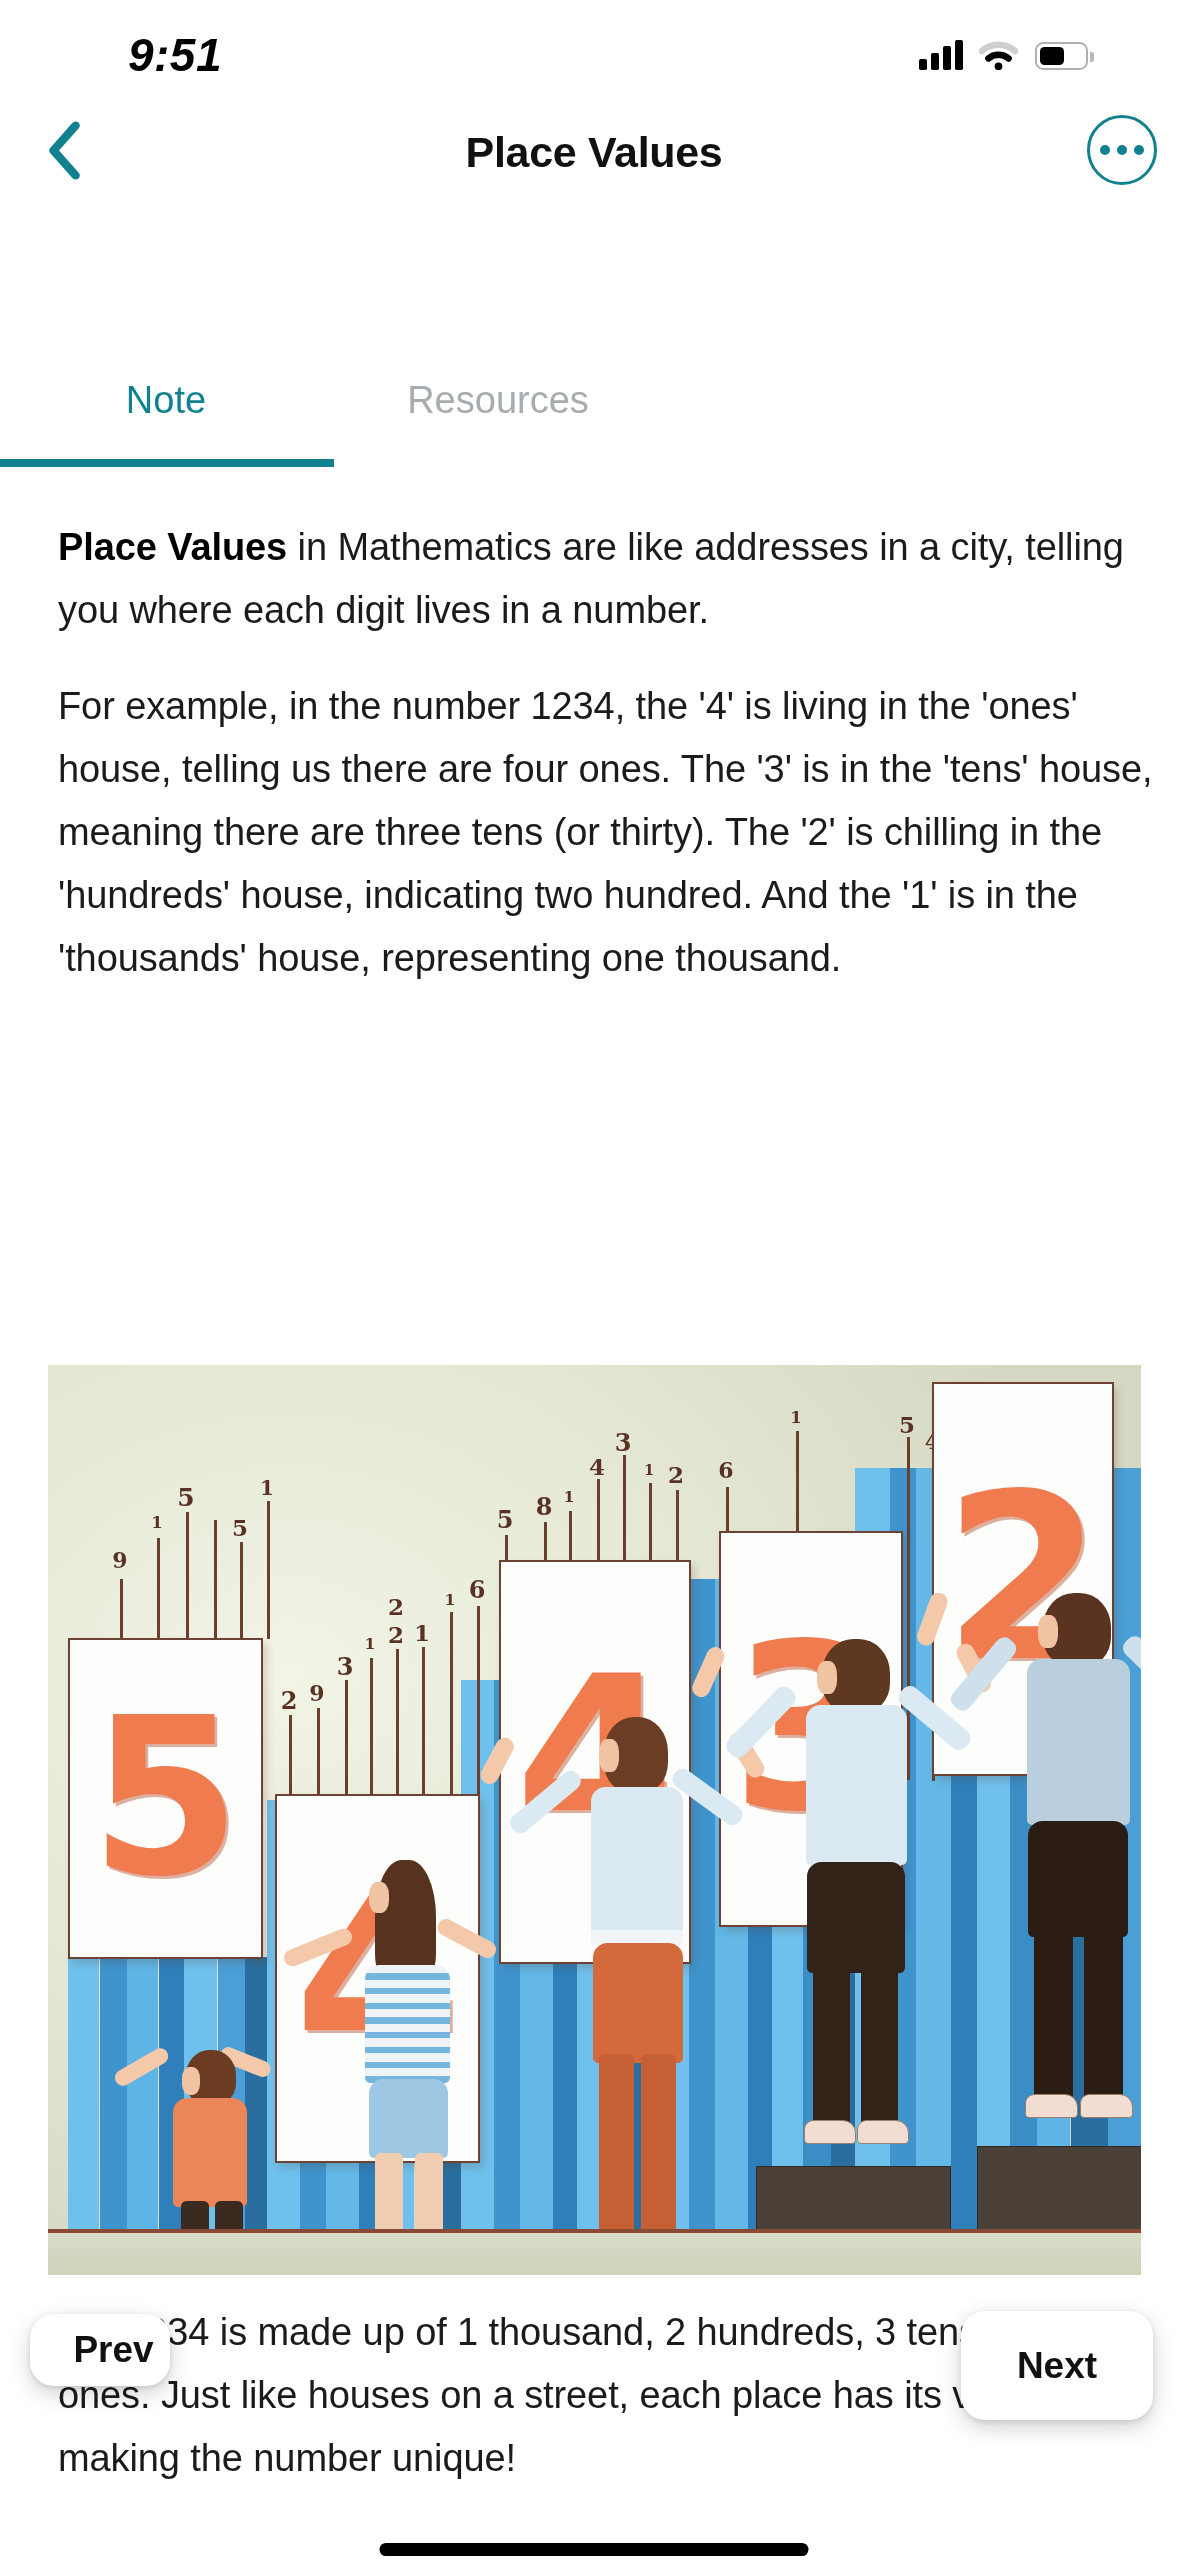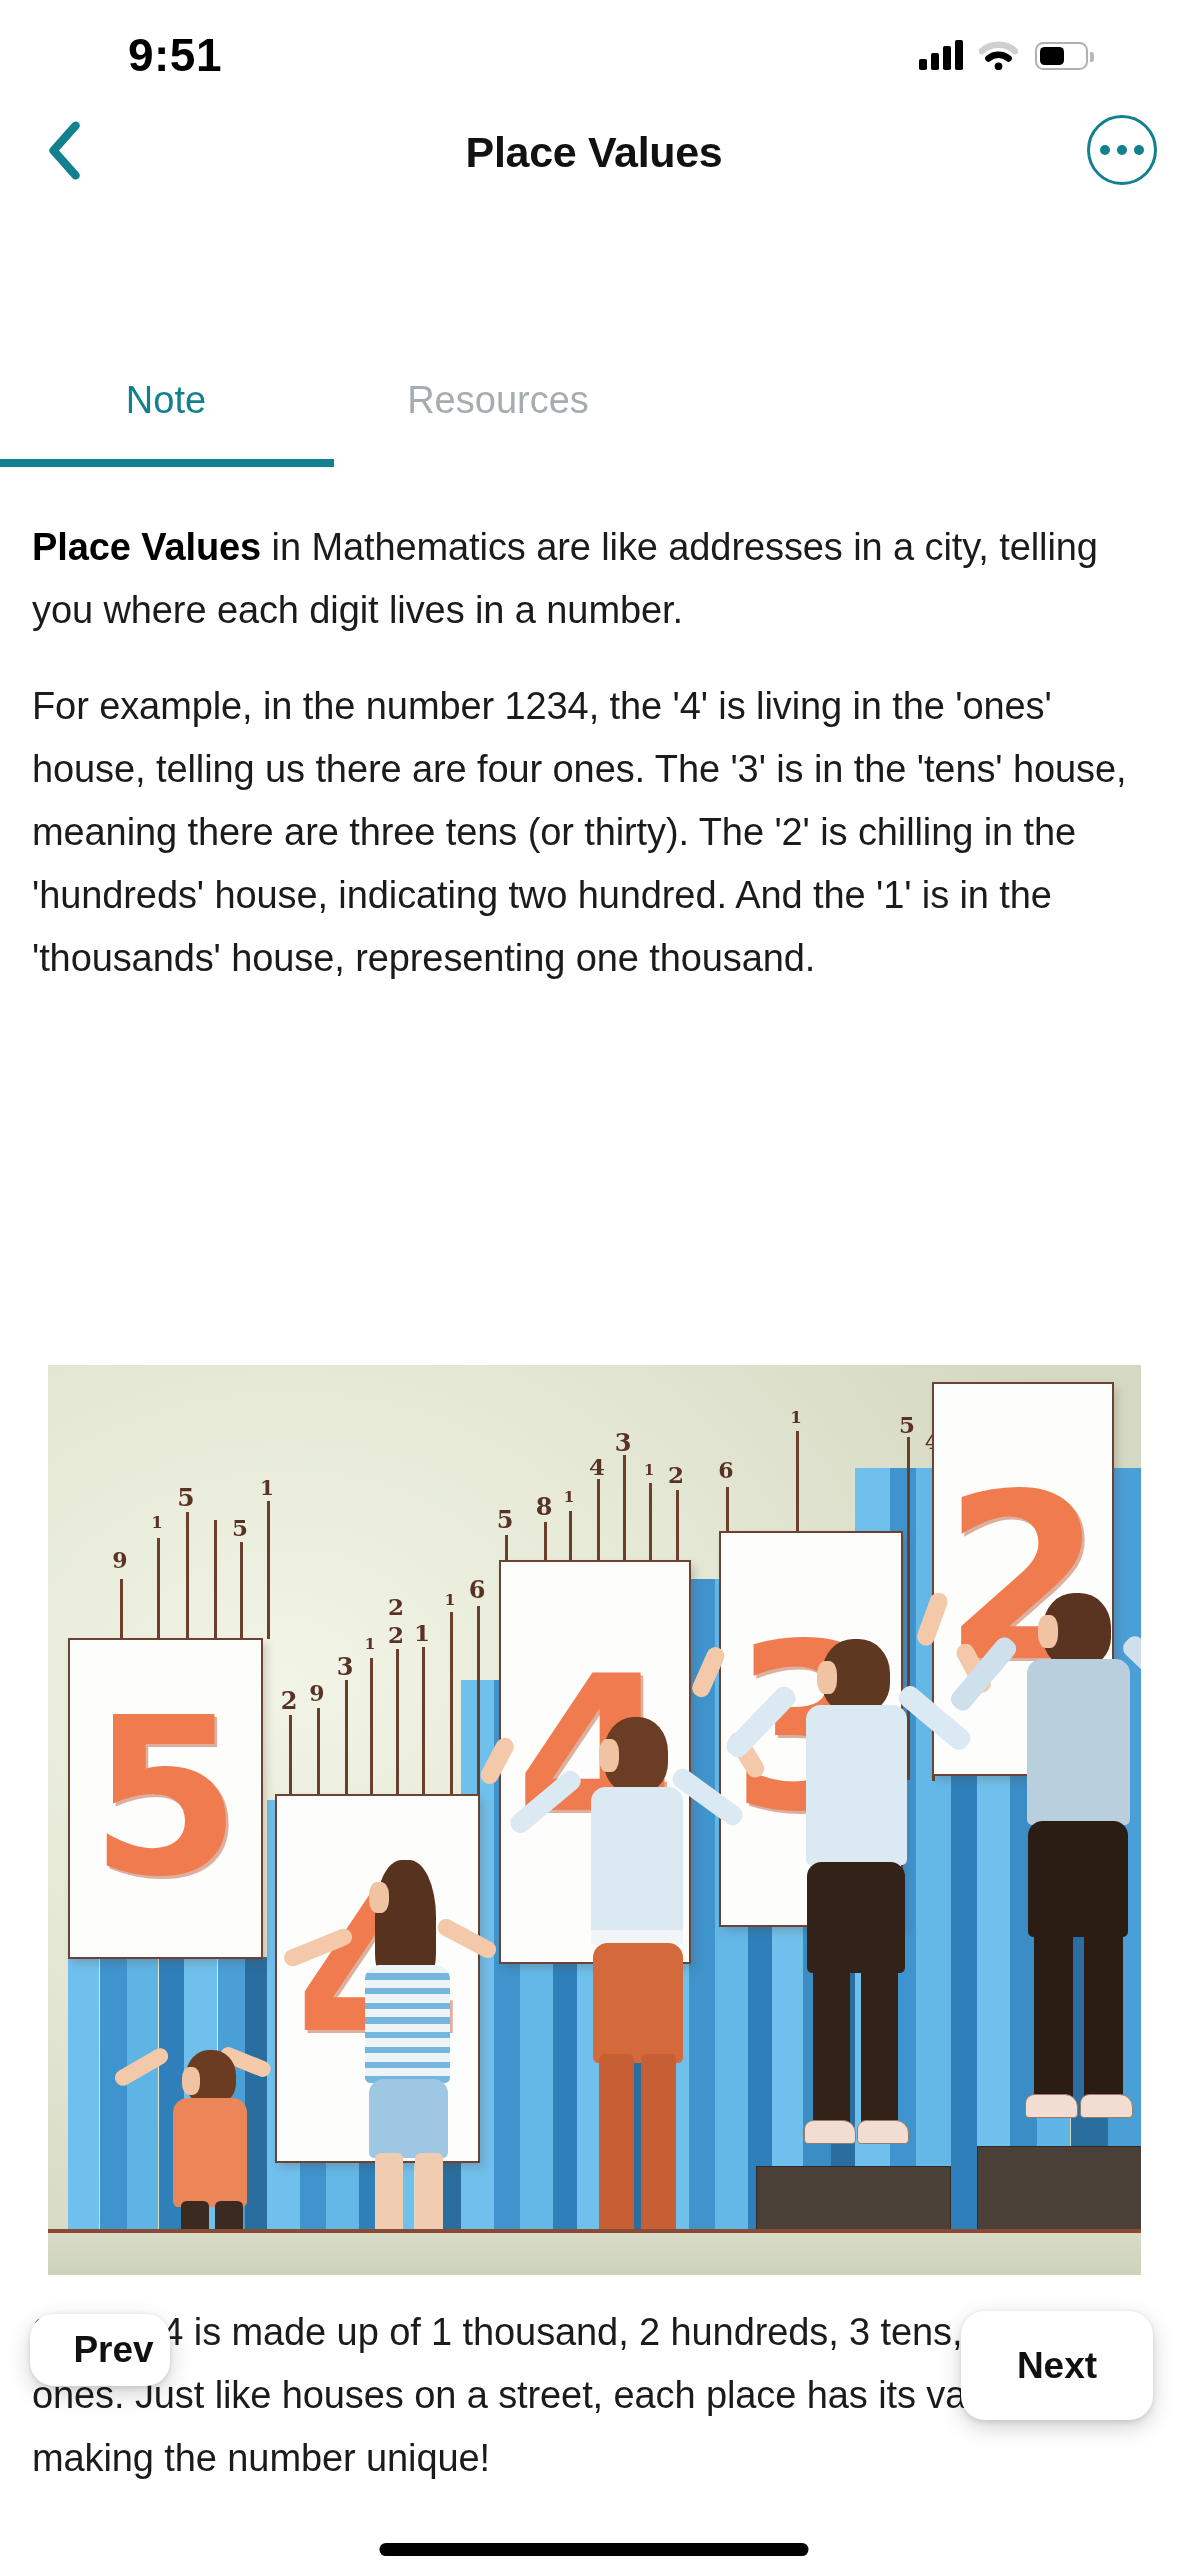--- a/index.html
+++ b/index.html
@@ -1,20 +1,20 @@
 <!DOCTYPE html>
 <html style="font-size:14.7px"><head>
 <meta charset="utf-8">
 <style>
   * { margin:0; padding:0; box-sizing:border-box; }
   html,body { width:1188px; height:2576px; background:#ffffff;
     font-family:"Liberation Sans", sans-serif; -webkit-font-smoothing:antialiased; }
 
   
-  .statusbar { position:absolute; top:0; left:0; width:1160px; height:100px; }
+  .statusbar { position:absolute; top:0; left:0; width:1160px; height:100px;font-style:italic; }
   .sb-time { position:absolute; left:92px; top:28px; width:166px; text-align:center;
     font-size:46px; font-weight:700; color:#000; letter-spacing:0.5px; }
   .sb-right { position:absolute; right:72px; top:33px; display:flex; align-items:flex-end; gap:16.6px; height:37px; }
   .sig { display:flex; align-items:flex-end; gap:4.6px; height:31px; }
   .sig i { display:block; width:7.4px; background:#000; border-radius:1.8px; }
   .sig i:nth-child(1){ height:11px; }
   .sig i:nth-child(2){ height:17.5px; }
   .sig i:nth-child(3){ height:24px; }
   .sig i:nth-child(4){ height:30px; }
   .wifi { position:relative; width:39px; height:29.5px; }
@@ -41,22 +41,22 @@
   .tabs { position:absolute; top:350px; left:0; width:1188px; height:136px; }
   .tab { position:absolute; top:0; height:101px; display:flex; align-items:center;
     justify-content:center; font-size:38px; }
   .tab-note { left:0; width:332px; color:#11808F; }
   .tab-res  { left:332px; width:332px; color:#a6acaf; }
   .tab-underline { position:absolute; left:0; top:109px; width:334px; height:8.3px;
     background:#11808F; }
 
   
   .content { position:absolute; top:516px; left:0; width:1188px; }
-  .para { font-size:38px; line-height:63px; color:#1b1b1b; padding:0 32px;
-    letter-spacing:-0.1px; }
+  .para { font-size:38px; line-height:63px; color:#1b1b1b; padding:0 23px;
+    letter-spacing:-0.1px;margin-left:35px; }
   .para + .para { margin-top:33px; }
   .para b { font-weight:700; color:#000; }
 
   
   .figure { position:absolute; left:48px; top:1365px; width:1093px; height:910px;
     overflow:hidden; background:#d6dac5; }
   .fig-bg { position:absolute; inset:0;
     background:
       radial-gradient(ellipse 829px 645px at 22% 34%, #f2f4e6 0%, #e6ead7 42%, #d5d9c3 100%); }
   

